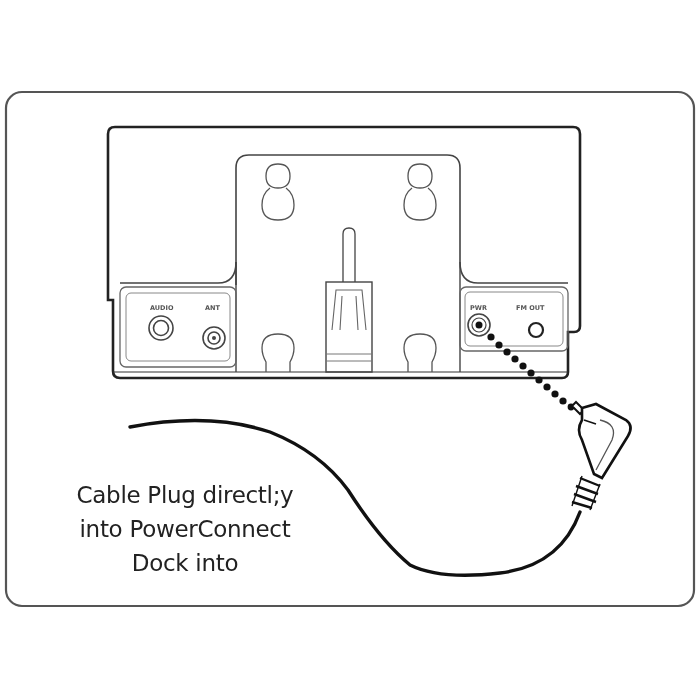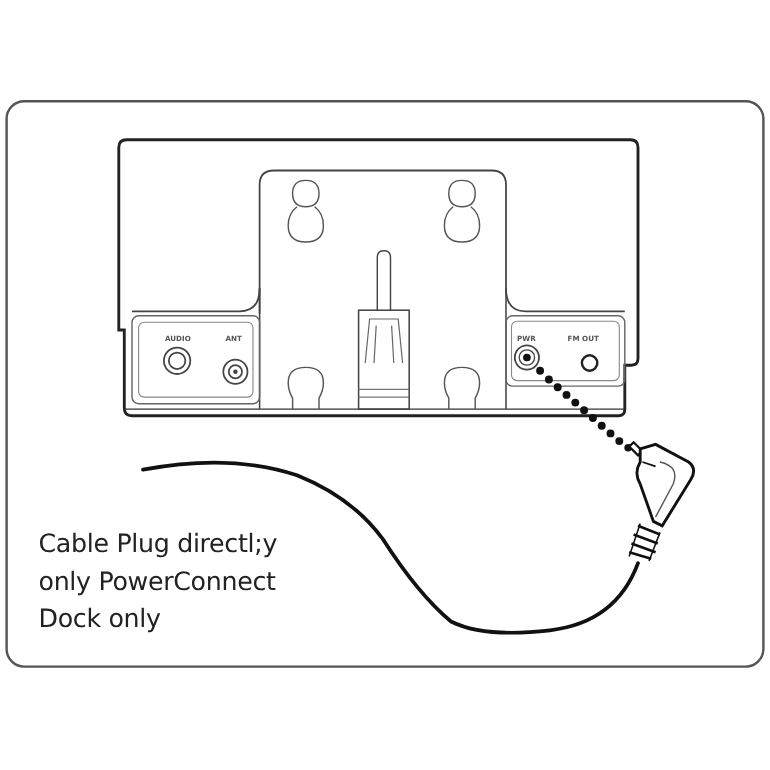--- a/index.html
+++ b/index.html
@@ -35,20 +35,21 @@
       width: 300px;
       font-family: "DejaVu Sans", sans-serif;
       font-size: 23px;
       line-height: 34px;
       color: #222222;
       letter-spacing: -0.3px;
     }
     .caption span {
       display: block;
       white-space: nowrap;
+      text-align: center;
     }
     .port-label {
       font-family: "DejaVu Sans", sans-serif;
       font-size: 6.5px;
       font-weight: bold;
       fill: #555555;
     }
   </style>
 </head>
 <body>
@@ -143,16 +144,16 @@
       <path d="M580 478 L600 486 M576 486 L598 494 M574 494 L596 502 M572 502 L592 508" fill="none" stroke="#111111" stroke-width="2.4"></path>
       <path d="M582 476 L572 506 M600 484 L590 510" fill="none" stroke="#111111" stroke-width="1.4"></path>
     </g>
 
     <path d="M130 427 Q210 412 270 432 Q320 452 348 490 Q380 540 410 565
              Q440 580 500 573 Q560 566 580 512" fill="none" stroke="#111111" stroke-width="3.4" stroke-linecap="round"></path>
   </svg>
 
   <div class="caption">
     <span>Cable Plug directl;y</span>
-    <span>only PowerConnect</span>
-    <span>Dock only</span>
+    <span>into PowerConnect</span>
+    <span>Dock into</span>
   </div>
 </div>
 
 </body></html>

